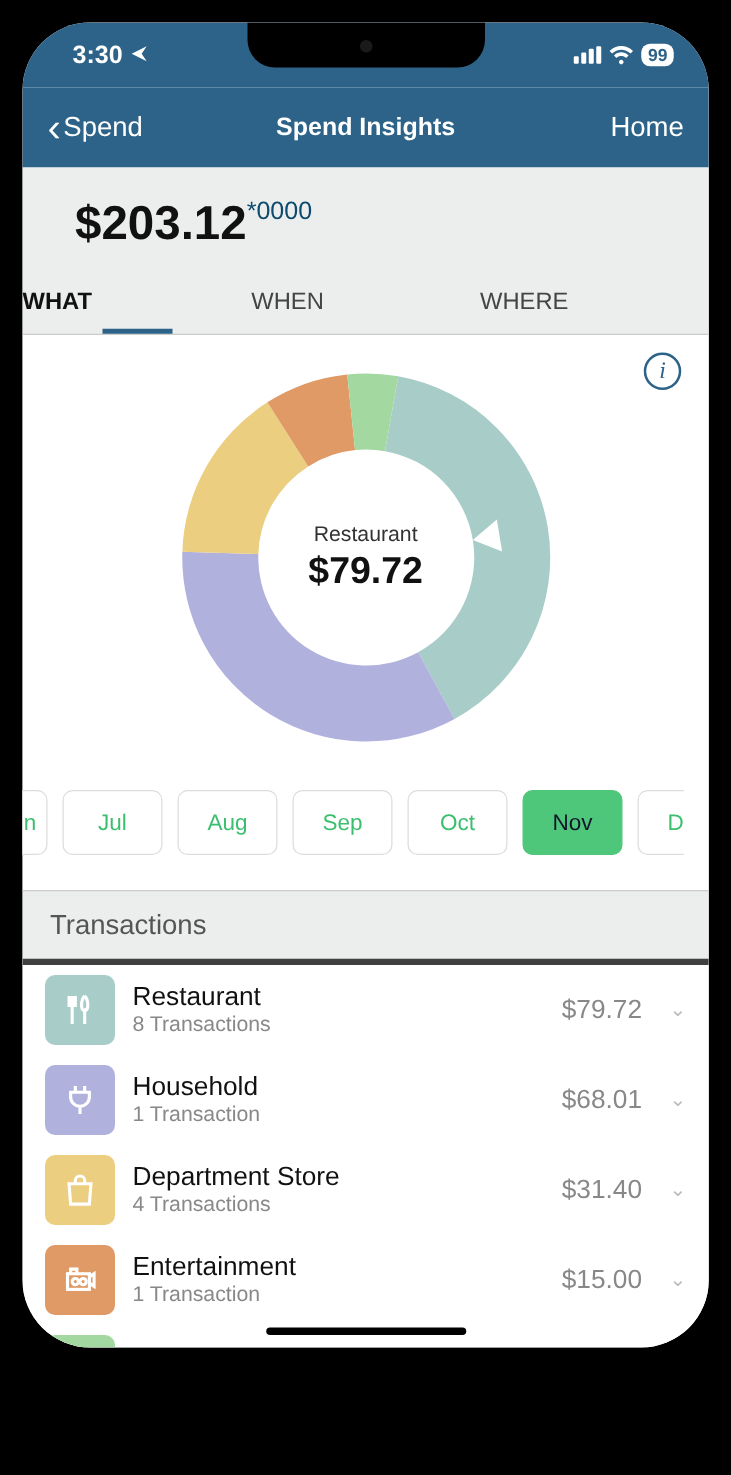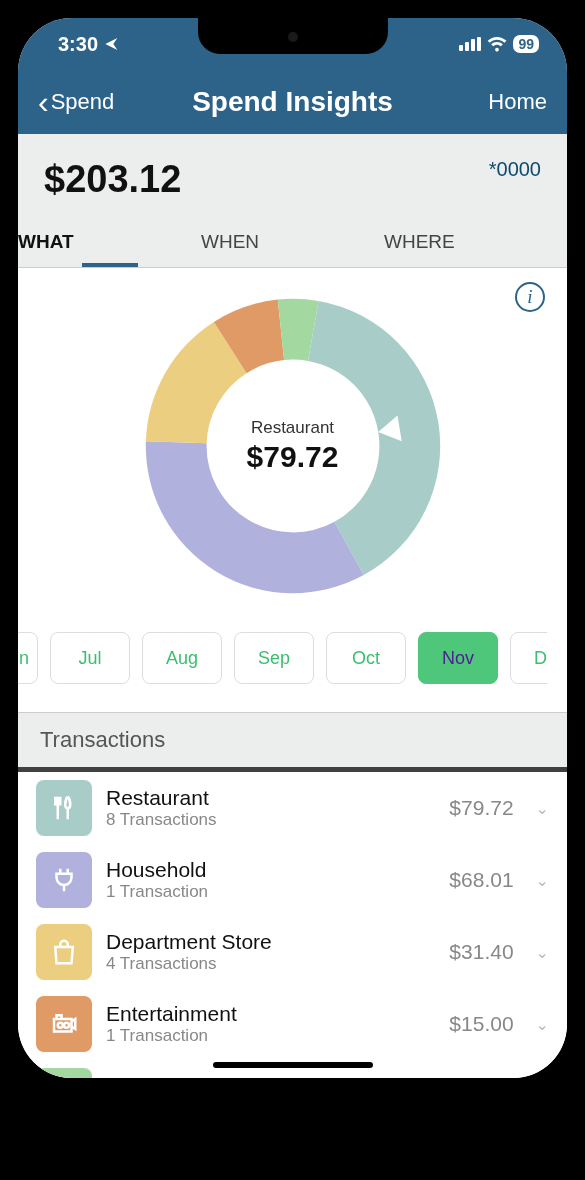--- a/index.html
+++ b/index.html
@@ -71,30 +71,30 @@
   .nav-bar {
     height: 64px;
     background: #2d6389;
     display: flex;
     align-items: center;
     justify-content: space-between;
     padding: 0 20px;
     color: #fff;
   }
   .nav-back { display:flex; align-items:center; font-size:22px; font-weight:400; cursor:pointer; }
-  .nav-title { font-size:28px; font-weight:700; position:absolute; left:50%; transform:translateX(-50%); }
+  .nav-title { font-size:20px; font-weight:700; position:absolute; left:50%; transform:translateX(-50%); }
   .nav-home { font-size:22px; font-weight:400; cursor:pointer; }
 
   .summary {
     background: #eceded;
     border-bottom: 1px solid #ccc;
   }
   .summary-top {
-    display:flex; justify-content:space-between; align-items:flex-start;
-    padding: 24px 26px 18px 26px;
+    display:flex; justify-content:flex-start; align-items:flex-start;
+    padding: 24px 26px 18px 42px;
   }
   .total-amount { font-size:38px; font-weight:800; color:#111; }
   .account-mask { font-size:20px; color:#0c4a6e; font-weight:500; }
   .tabs { display:flex; }
   .tab {
     flex:1; text-align:left; padding:12px 0 14px 0;
     font-size:19px; font-weight:500; color:#444; cursor:pointer; position:relative;
   }
   .tab.active { font-weight:800; color:#111; }
   .tab.active::after {
@@ -125,21 +125,21 @@
   .months-row {
     display:flex; gap:12px; overflow:hidden; width:100%;
     padding: 26px 0 20px 0; justify-content:flex-start; margin-left:-40px;
   }
   .month-chip {
     min-width:80px; height:52px; border:1px solid #ddd; border-radius:8px; background:#fff;
     display:flex; align-items:center; justify-content:center;
     color:#3bbf6f; font-size:18px; font-weight:500; cursor:pointer;
   }
   .month-chip.half { min-width:40px; border-top-left-radius:0; border-bottom-left-radius:0; justify-content:flex-end; padding-right:8px;}
-  .month-chip.active { background:#4fc77a; color:#4c1d95; border-color:#4fc77a; }
+  .month-chip.active { background:#4fc77a; color:#0f172a; border-color:#4fc77a; }
 
   .tx-header {
     background:#eceded; border-top:1px solid #ccc; border-bottom:5px solid #404040;
     padding:14px 22px; font-size:22px; color:#555;
   }
   .tx-list { background:#fff; flex:1; overflow:hidden; }
   .tx-row {
     display:flex; align-items:center; padding:8px 18px 8px 18px; gap:14px; cursor:pointer;
   }
   .tx-icon {

